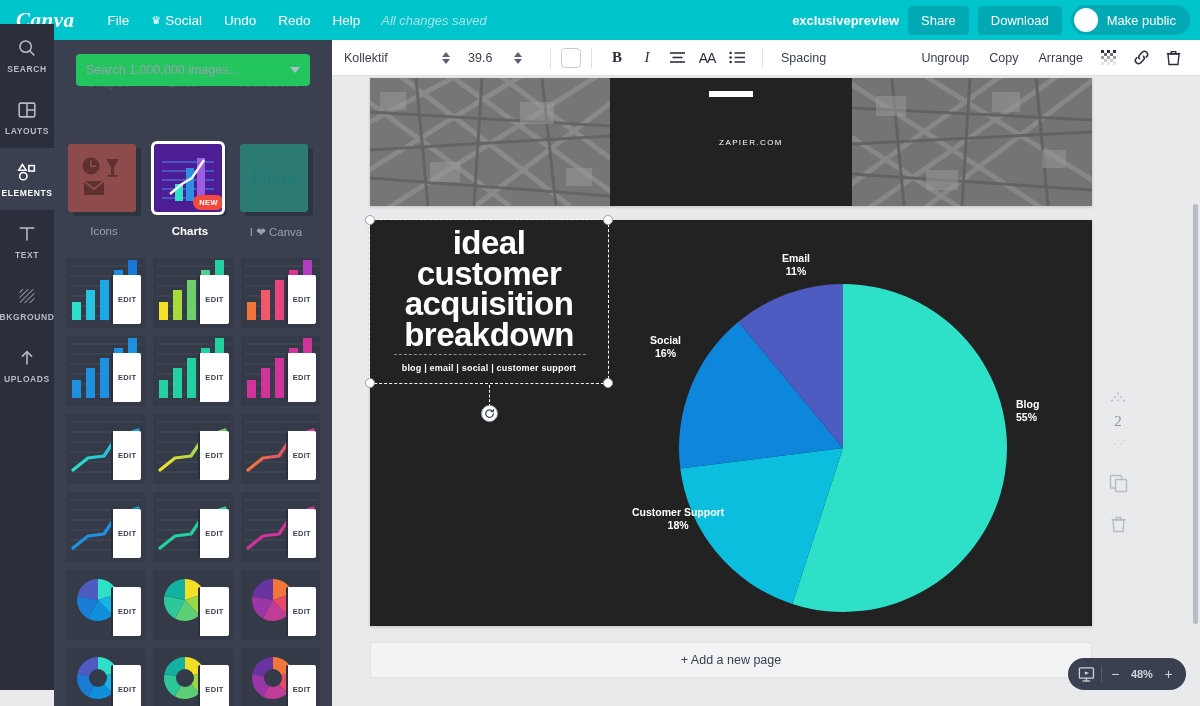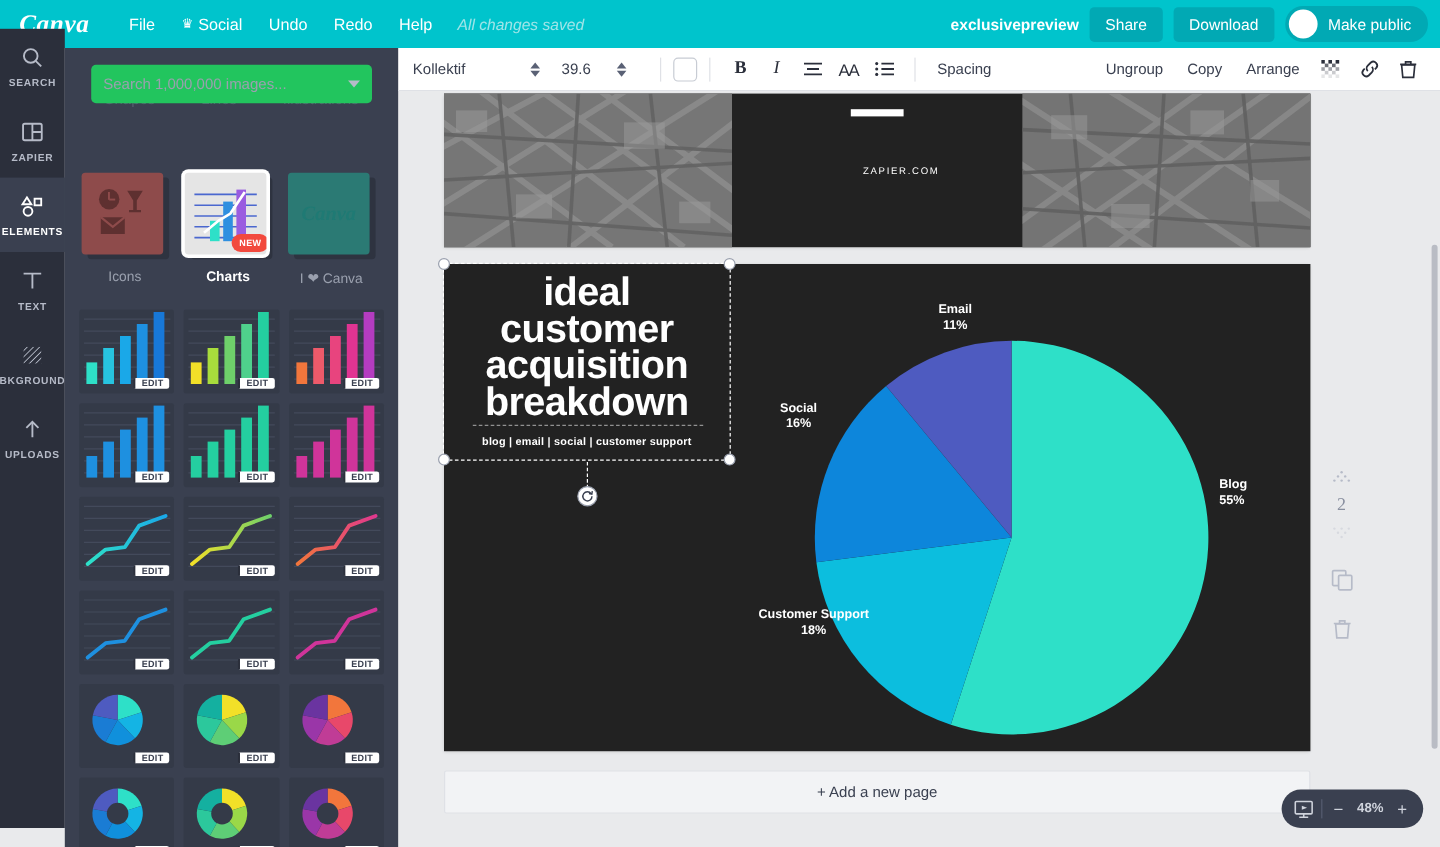--- a/index.html
+++ b/index.html
@@ -104,21 +104,21 @@
 
   
   .results { position:absolute; top:218px; left:0; width:278px; padding:0 12px; }
   .res-row { display:flex; gap:8px; margin-bottom:8px; }
   .res-cell {
     position:relative; width:80px; height:70px; background:#343a48;
     border-radius:2px; overflow:hidden; cursor:pointer;
   }
   .edit-tag {
     position:absolute; right:4px; bottom:4px; background:#fff; color:#3a4050;
-    font-size:7.5px; font-weight:700; padding:0 5px; border-radius:2px;
+    font-size:7.5px; font-weight:700; padding:20px 5px; border-radius:2px;
     border-left:2px solid #2b2f3b; letter-spacing:.3px;
   }
 
   
   #toolbar {
     position:absolute; top:40px; left:332px; width:868px; height:36px;
     background:#fff; border-bottom:1px solid #dfe1e6;
     display:flex; align-items:center; padding:0 12px;
   }
   .tb-font { font-size:12.5px; color:#3a4050; width:96px; }
@@ -280,21 +280,21 @@
         <line x1="15.2" y1="15.2" x2="20" y2="20"></line>
     </svg>
     <span class="rail-label">SEARCH</span>
   </div>
   <div class="rail-item">
     <svg class="rail-icon" viewBox="0 0 24 24" fill="none" stroke="currentColor" stroke-width="1.7">
       <rect x="3.5" y="4.5" width="17" height="15" rx="1.5"></rect>
         <line x1="12" y1="4.5" x2="12" y2="19.5"></line>
         <line x1="12" y1="12" x2="20.5" y2="12"></line>
     </svg>
-    <span class="rail-label">ZAPIER</span>
+    <span class="rail-label">LAYOUTS</span>
   </div>
   <div class="rail-item active">
     <svg class="rail-icon" viewBox="0 0 24 24" fill="none" stroke="currentColor" stroke-width="1.7">
       <path d="M7 3.8 L11 10 L3 10 Z"></path>
         <rect x="14" y="5" width="6" height="6"></rect>
         <circle cx="8" cy="16.5" r="4"></circle>
     </svg>
     <span class="rail-label">ELEMENTS</span>
   </div>
   <div class="rail-item">
@@ -353,21 +353,21 @@
               <path d="M8 29 l10 8 l10 -8" fill="none" stroke="#8e4b4b" stroke-width="1.8"></path>
           </svg>
         </div>
       </div>
       <div class="tile-label">Icons</div>
     </div>
 
     <div class="tile-col">
       <div class="tile-stack">
         <div class="tile-shadow"></div>
-        <div class="tile-face selected" style="background:#e5e5e5">
+        <div class="tile-face selected" style="background:#4c1d95">
           <svg width="68" height="68" viewBox="0 0 68 68">
             <g stroke="#4a67cf" stroke-width="1.3">
               <line x1="8" y1="18" x2="60" y2="18"></line>
                 <line x1="8" y1="27" x2="60" y2="27"></line>
               <line x1="8" y1="36" x2="60" y2="36"></line>
                 <line x1="8" y1="45" x2="60" y2="45"></line>
               <line x1="8" y1="54" x2="60" y2="54"></line>
             </g>
             <rect x="21" y="40" width="8" height="17" fill="#2ee0c8"></rect>
             <rect x="32" y="24" width="8" height="33" fill="#2f8fe0"></rect>

